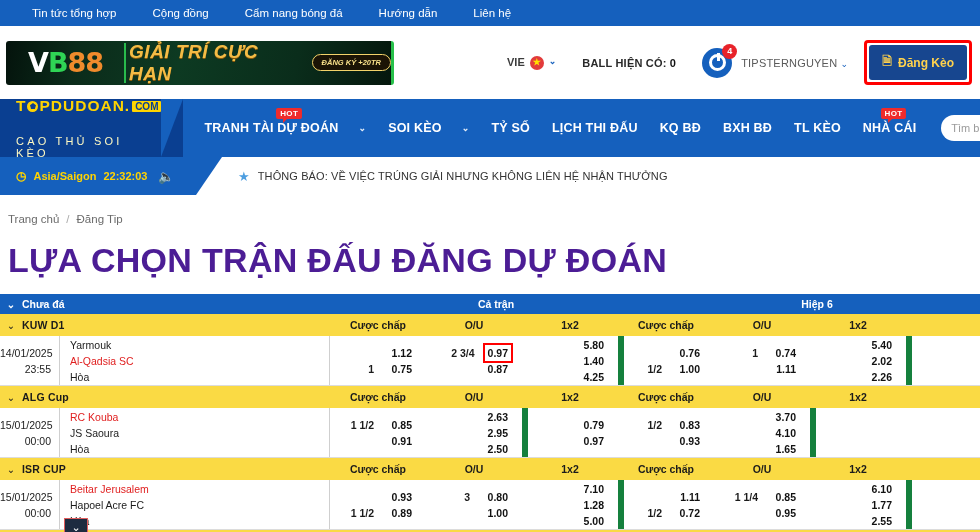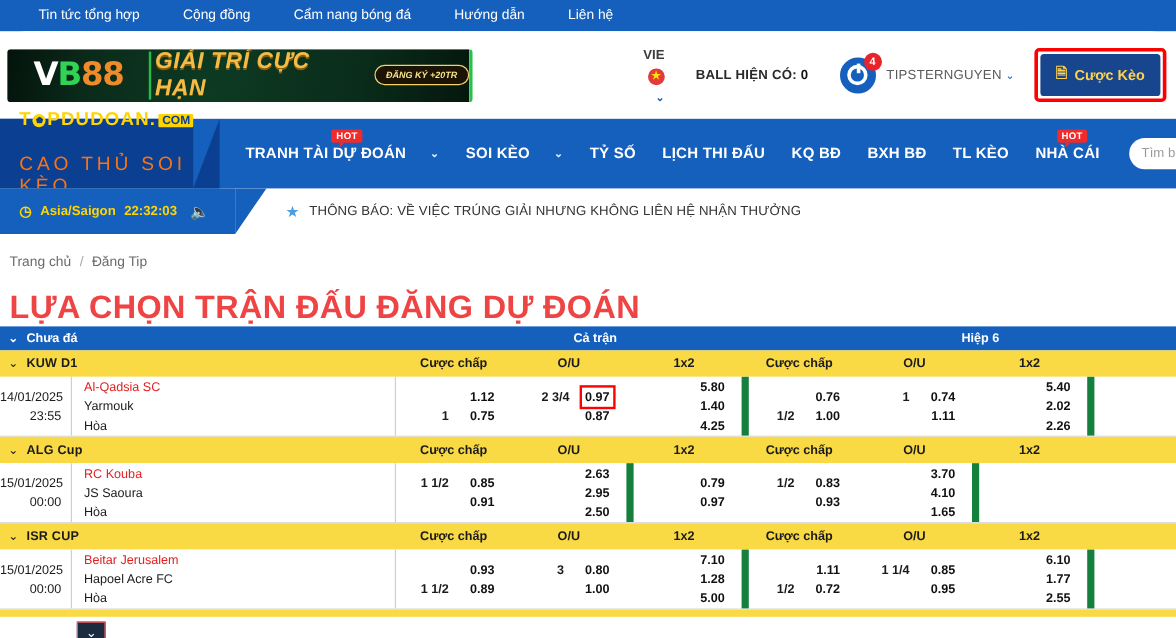--- a/index.html
+++ b/index.html
@@ -74,21 +74,21 @@
     padding: 3px 9px;
     background: #1b1405;
     white-space: nowrap;
   }
 
   .headright {
     margin-left: auto;
     display: flex; align-items: center;
     gap: 0; padding-right: 8px;
   }
-  .lang { display: flex; align-items: flex-end; gap: 5px; color: #3c3c3c; font-size: 11px; font-weight: 600; flex-direction: column; }
+  .lang { display: flex; align-items: flex-start; gap: 5px; color: #3c3c3c; font-size: 11px; font-weight: 600; }
   .flag {
     width: 14px; height: 14px; border-radius: 50%;
     background: #e23b3b; display: inline-flex;
     align-items: center; justify-content: center;
     color: #ffe000; font-size: 9px; line-height: 1;
   }
   .caret { color: #1560bd; font-size: 9px; }
   .ballinfo { margin-left: 26px; color: #2a2a2a; font-size: 11px; font-weight: 700; letter-spacing: .2px; }
   .ballinfo b { color: #111; }
   .avatarwrap { margin-left: 26px; position: relative; }
@@ -148,21 +148,21 @@
     background:#ffd400; margin:0 1px; position:relative;
   }
   .logo1 .ballicon::after{
     content:""; position:absolute; inset:2.5px; background:#0a3f91;
     clip-path: polygon(50% 0%,100% 38%,82% 100%,18% 100%,0% 38%);
   }
   .logo1 .comtag{
     background:#ffd400; color:#0a3f91; font-size:10px; font-weight:800;
     padding:0 3px; margin-left:2px; border-radius:1px; letter-spacing:0;
   }
-  .logo2 { color:#f97316; font-size:16px; letter-spacing:3.2px; margin-top:20px;}
+  .logo2 { color:#fef9c3; font-size:11px; letter-spacing:3.2px; margin-top:20px;}
 
   .navitems { display:flex; align-items:center; margin-left:32px; gap:0; }
   .navitem {
     color:#ffffff; font-size:12.5px; font-weight:700; letter-spacing:.2px;
     padding: 0 11px; white-space:nowrap; position:relative;
     display:flex; align-items:center; gap:20px; cursor:pointer;
     text-decoration:none;
   }
   .navitem .dc { font-size:9px; opacity:.9; }
   .hot {
@@ -202,22 +202,22 @@
     flex:1; display:flex; align-items:center; gap:8px; padding-left:42px;
     color:#333; font-size:11px; letter-spacing:.1px;
   }
   .star { color:#4d9ee0; font-size:13px; }
 
   
   .crumbs { padding: 18px 0 0 8px; color:#6b6b6b; font-size:11.5px; display:flex; gap:7px; }
   .crumbs a { color:#6b6b6b; text-decoration:none; }
   .crumbs .sep { color:#aaa; }
   .ptitle {
-    padding: 16px 0 0 8px;
-    color:#ef4444; font-size:27px; font-weight:800; letter-spacing:.3px;
+    padding: 16px 0 14px 8px;
+    color:#4c1d95; font-size:34px; font-weight:800; letter-spacing:.3px;
   }
 
   
   .tbl { width: 980px; font-size: 11px; }
   .rowhead {
     height: 20px; background:#1560bd; color:#ffffff;
     display:flex; align-items:center; font-size:10.5px; font-weight:600;
   }
   .chev { width:22px; text-align:center; font-size:10px; }
   .seg-a { width: 316px; text-align:left; }
@@ -318,21 +318,21 @@
       </div>
 
       <div class="uname">
         <span>TIPSTERNGUYEN</span>
         <span class="caret">⌄</span>
       </div>
 
       <div class="btn-dangkeo-wrap">
         <button class="btn-dangkeo">
           <span>🗎</span>
-          <span>Cược Kèo</span>
+          <span>Đăng Kèo</span>
         </button>
       </div>
     </div>
   </div>
 
   <div class="mainnav">
     <div class="logobox">
       <div class="logo1">
         <span>T</span>
           <span class="ballicon"></span>
@@ -422,22 +422,22 @@
         <div class="c-tail"></div>
       </div>
     </div>
 
     <div class="matchrow">
       <div class="cell datecell c-date">
         <div>14/01/2025</div>
         <div>23:55</div>
       </div>
       <div class="cell teamcell c-team">
+        <div class="t">Yarmouk</div>
         <div class="t red">Al-Qadsia SC</div>
-        <div class="t">Yarmouk</div>
         <div class="t">Hòa</div>
       </div>
       <div class="cell oddscell c-hc">
         <div class="oline">
             <span class="hcap"></span>
             <span class="oval">1.12</span>
           </div>
         <div class="oline">
             <span class="hcap">1</span>
             <span class="oval">0.75</span>

